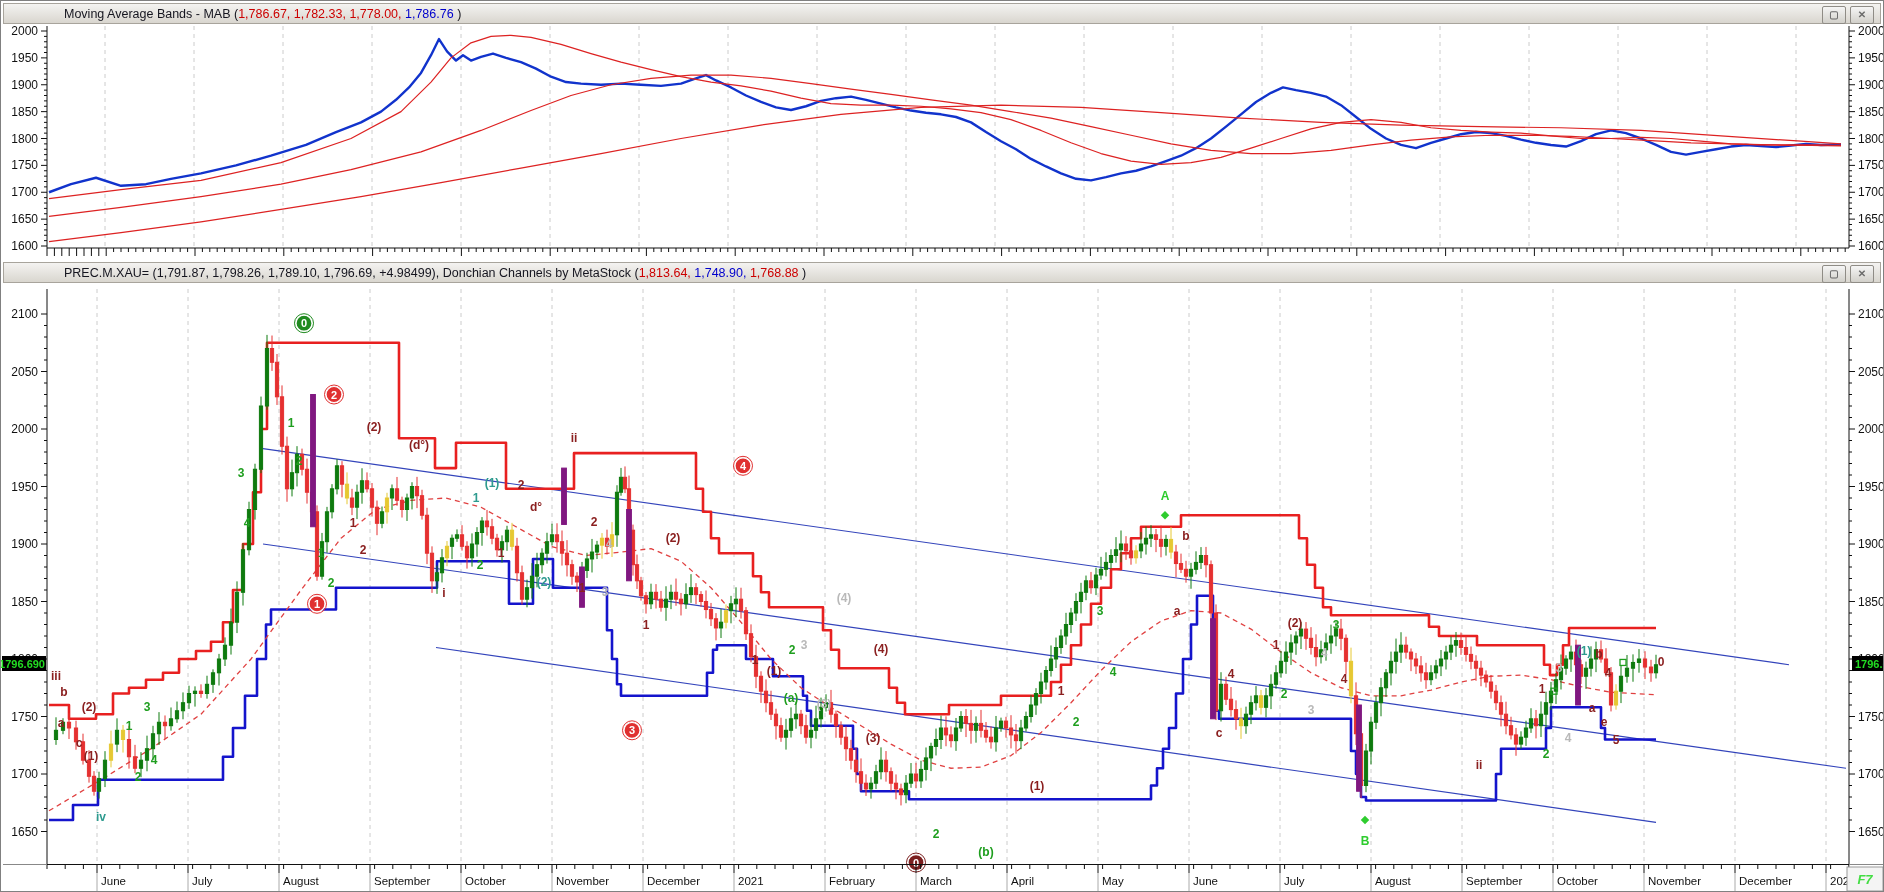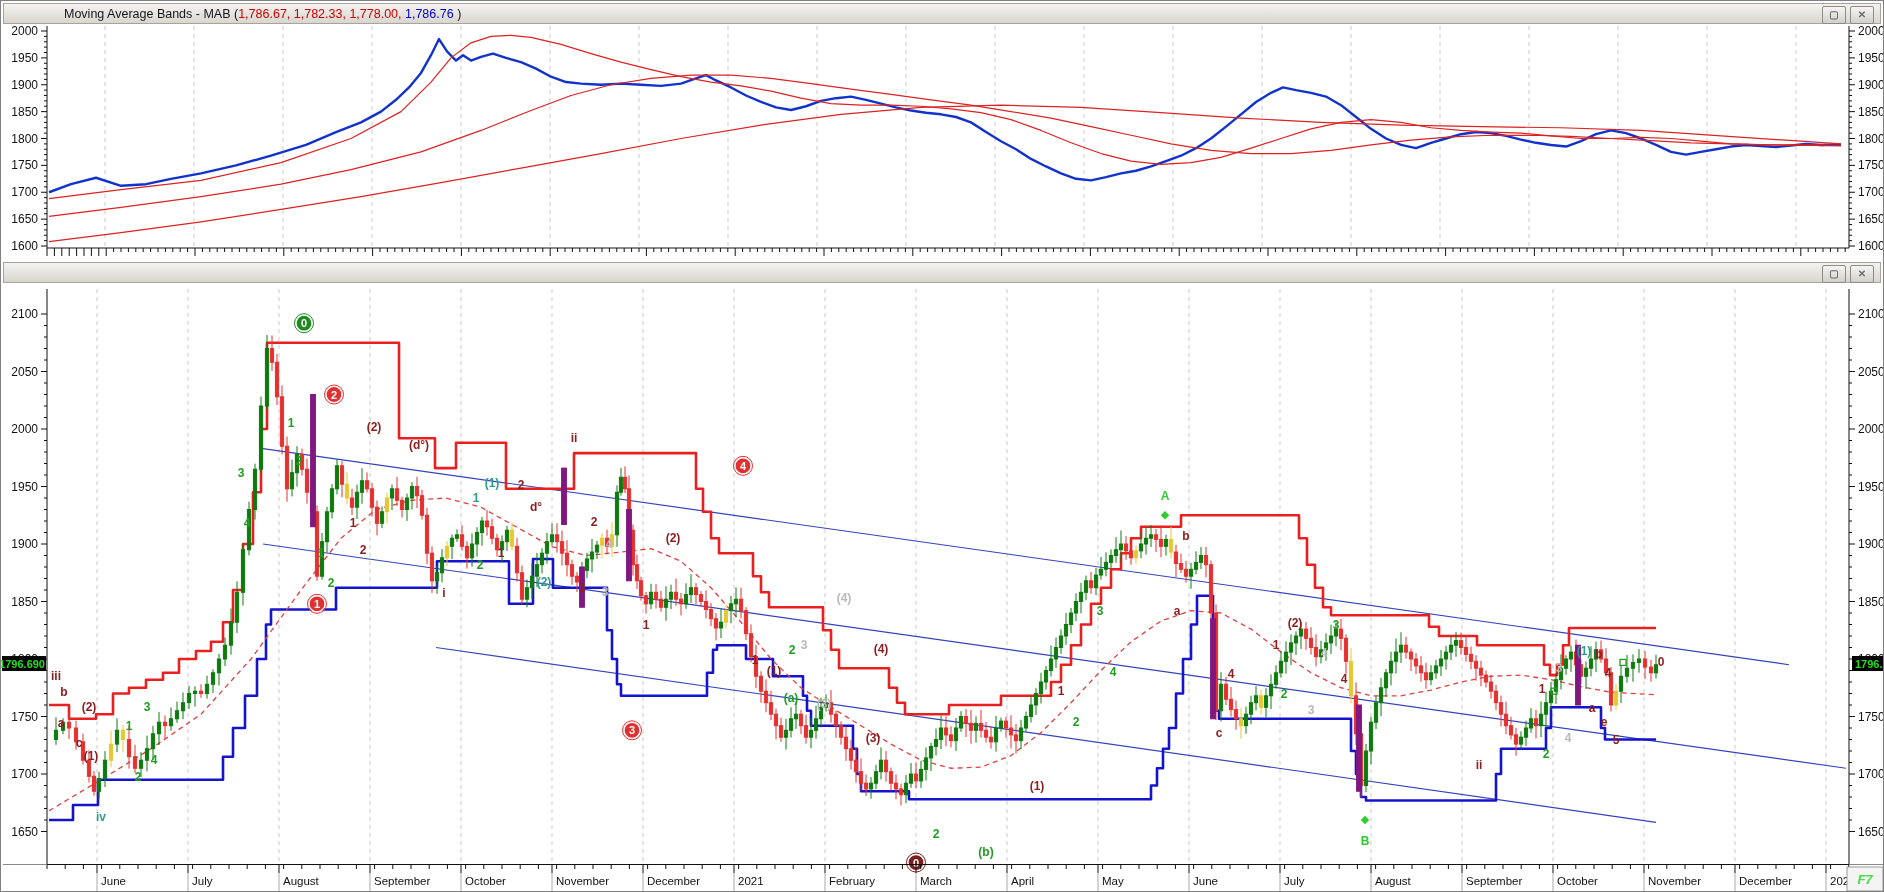--- a/index.html
+++ b/index.html
@@ -17,20 +17,21 @@
 
   <div class="titlebar" style="top:2px;">
     <div class="ttext" id="t1"><span style="color: rgb(21, 21, 31);">Moving Average Bands - MAB (</span><span style="color: rgb(204, 0, 0);">1,786.67, 1,782.33, 1,778.00,</span><span style="color: rgb(0, 0, 204);"> 1,786.76</span><span style="color: rgb(21, 21, 31);"> )</span></div>
     <div class="winbtns">
       <div class="wbtn">▢</div>
       <div class="wbtn">✕</div>
     </div>
   </div>
 
   <div class="titlebar" style="top:261px;">
+    <div class="ttext" id="t2"><span style="color: rgb(21, 21, 31);">PREC.M.XAU= (1,791.87, 1,798.26, 1,789.10, 1,796.69, +4.98499), Donchian Channels by MetaStock (</span><span style="color: rgb(204, 0, 0);">1,813.64,</span><span style="color: rgb(0, 0, 204);"> 1,748.90,</span><span style="color: rgb(204, 0, 0);"> 1,768.88</span><span style="color: rgb(21, 21, 31);"> )</span></div>
     <div class="winbtns">
       <div class="wbtn">▢</div>
       <div class="wbtn">✕</div>
     </div>
   </div>
 
   <svg id="cv" width="1884" height="892" viewBox="0 0 1884 892">
       <line x1="104" y1="25" x2="104" y2="247" stroke="#cccccc" stroke-width="1" stroke-dasharray="4,4"></line>
       <line x1="193" y1="25" x2="193" y2="247" stroke="#cccccc" stroke-width="1" stroke-dasharray="4,4"></line>
       <line x1="282" y1="25" x2="282" y2="247" stroke="#cccccc" stroke-width="1" stroke-dasharray="4,4"></line>

